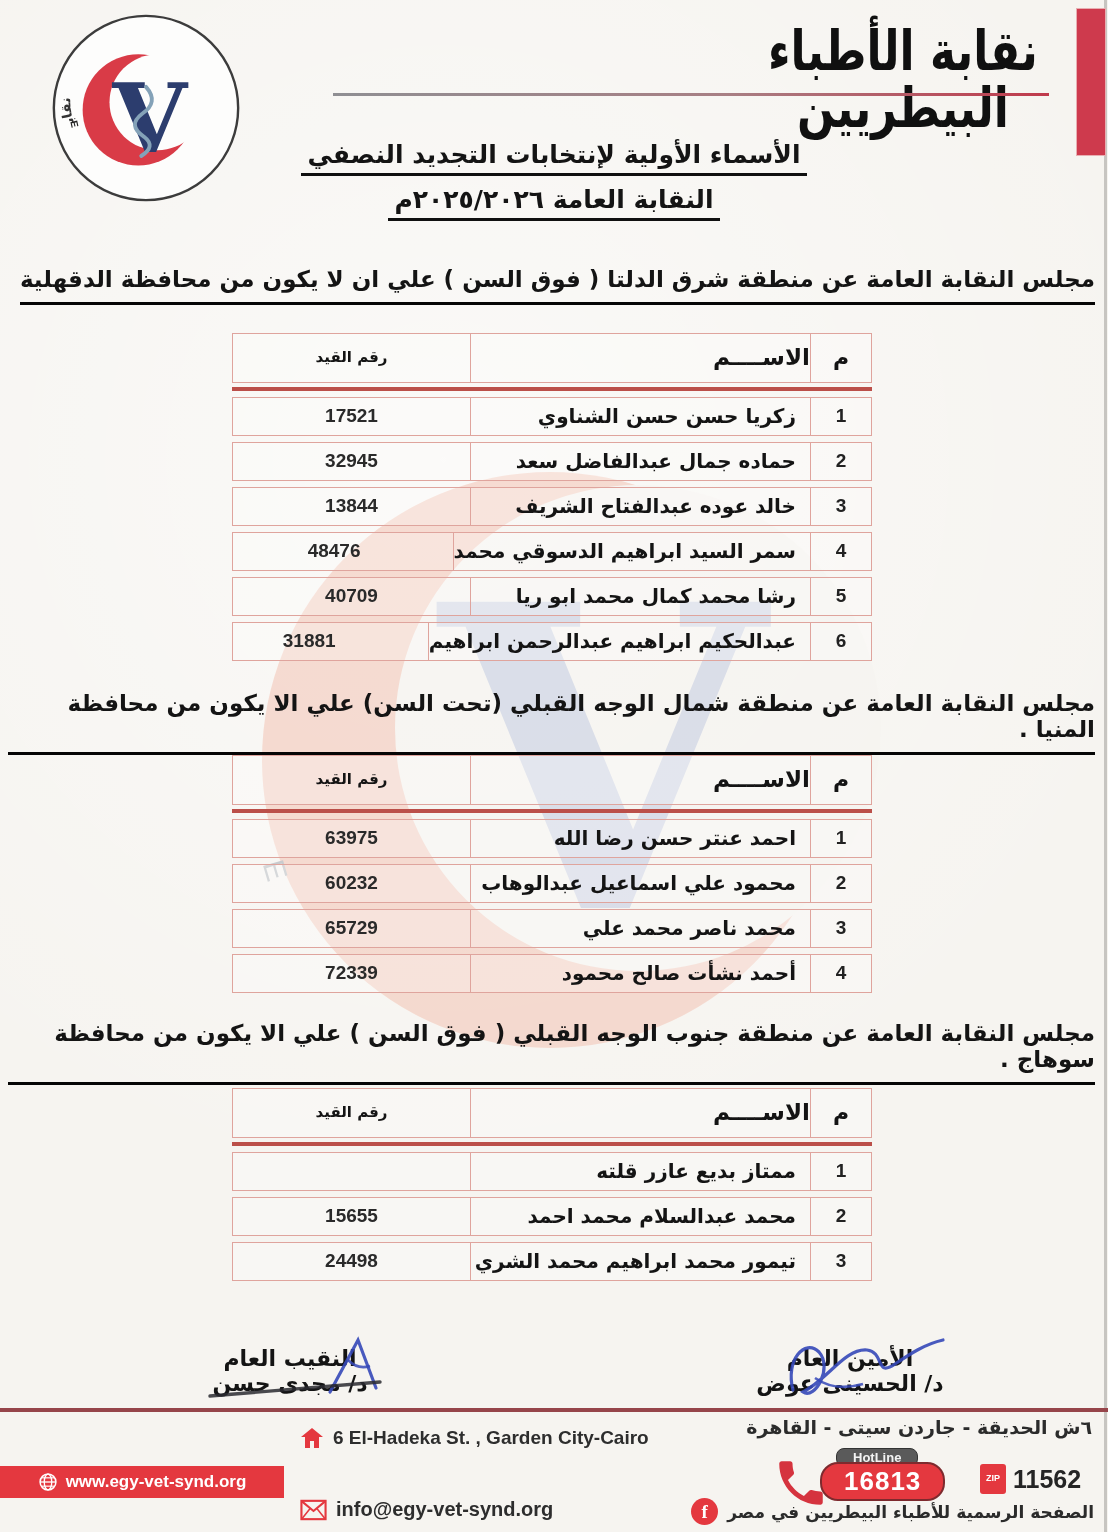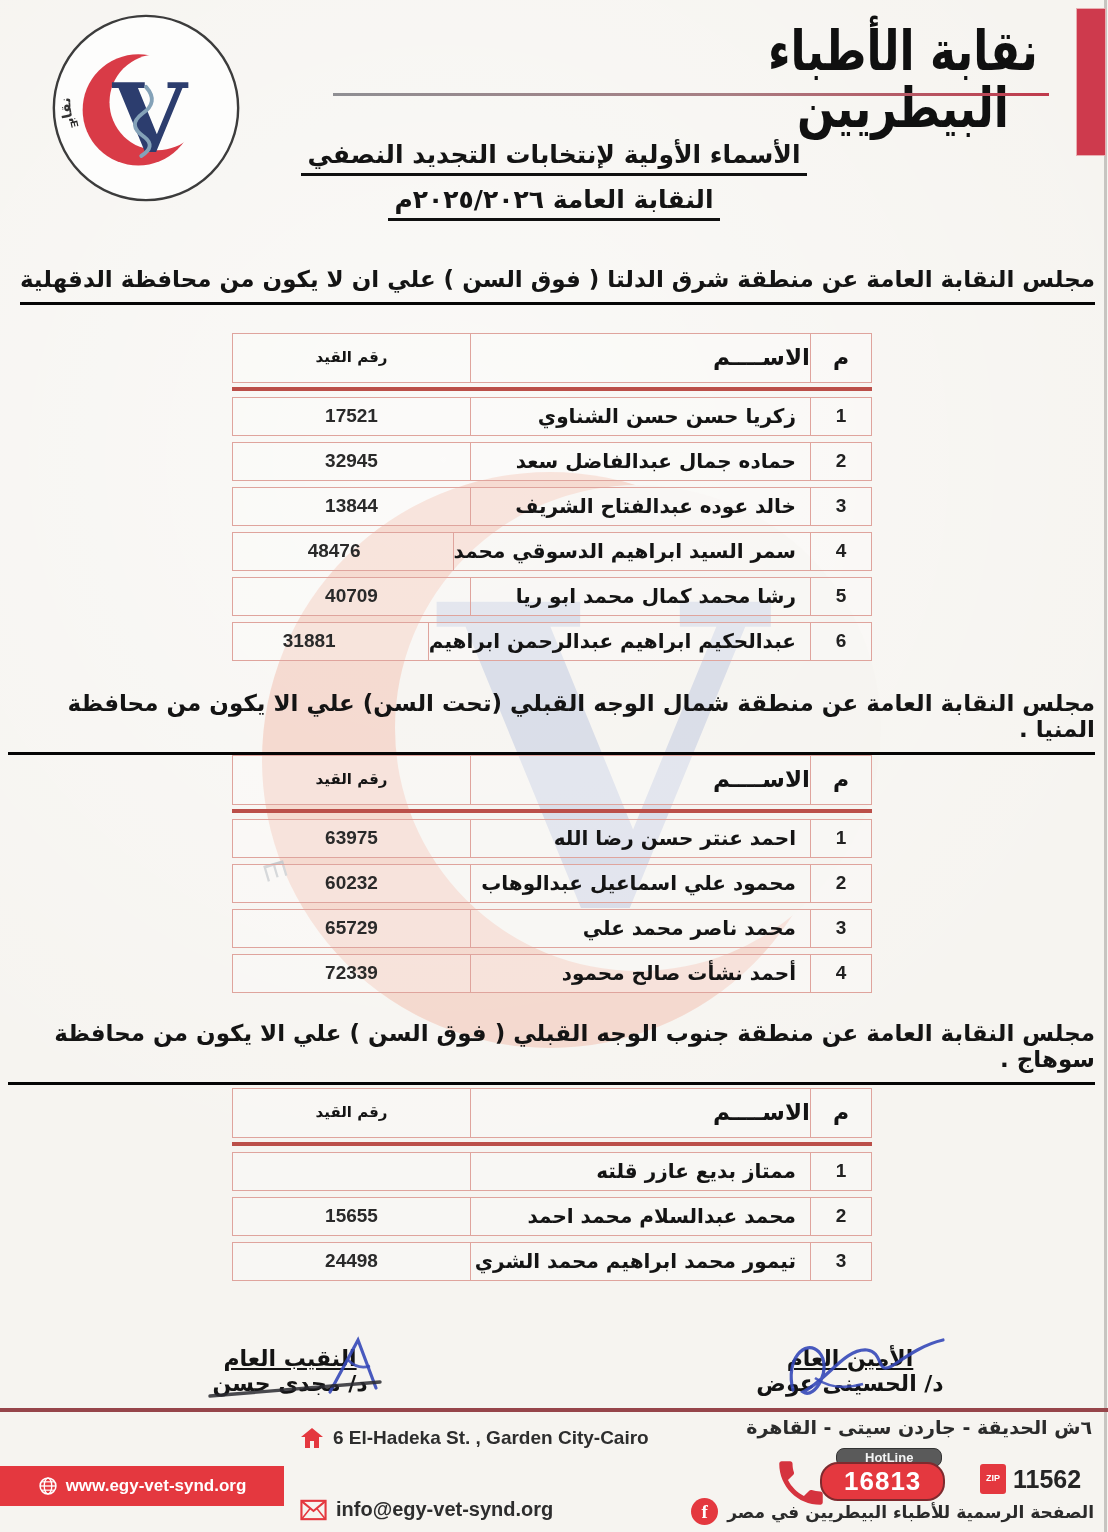--- a/index.html
+++ b/index.html
@@ -41,38 +41,38 @@
   .c-reg{text-align:center; direction:ltr; font-family:"Liberation Sans", sans-serif; font-weight:bold; font-size:19px; color:#2a2a2a;}
   .t-head{height:50px; line-height:47px; font-size:21px;}
   .t-head .c-name{padding-right:0; font-size:23px;}
   .t-head .c-serial{font-family:"DejaVu Sans", sans-serif; font-size:22px; color:var(--ink); font-weight:bold;}
   .t-head .c-reg{font-family:"DejaVu Sans", sans-serif; direction:rtl; font-size:15px; color:var(--ink);}
   .head-rule{height:4px; background:var(--table_rule); margin:4px 0 0 0;}
   .t-body .t-row{height:39px; line-height:36px; margin-top:6px;}
 
   
   .sig{position:absolute; text-align:center; font-weight:bold; font-size:22px;}
-  .sig .s-title{display:block;text-decoration:underline;}
+  .sig .s-title{display:block;}
   .sig .s-name{display:block; }
   .sig-svg{position:absolute; pointer-events:none;}
   .maroon-rule{position:absolute; left:0; right:0; top:1408px; height:4px; background:var(--maroon_rule);}
 
   
-  .web-pill{position:absolute; left:0; top:1466px; width:284px; height:40px; background:var(--footer_red);
+  .web-pill{position:absolute; left:0; top:1466px; width:284px; height:32px; background:var(--footer_red);
     display:flex; align-items:center; justify-content:center; gap:8px; direction:ltr;
     color:#fff; font-family:"Liberation Sans", sans-serif; font-weight:bold; font-size:17px;}
   .f-item{position:absolute; direction:ltr; display:flex; align-items:center; gap:9px;
     font-family:"Liberation Sans", sans-serif; font-weight:bold; color:#2d2d2d;}
   .f-addr{left:300px; top:1426px; font-size:19px;}
   .f-phone{left:298px; top:1536px; font-size:17px;gap:29px;}
   .f-mail{left:300px; top:1498px; font-size:20px;}
   .ar-addr{position:absolute; right:16px; top:1416px; font-size:19px; font-weight:bold; color:#2b2b2b;}
   .hotline{position:absolute; left:772px; top:1448px; width:200px; height:66px; direction:ltr;}
   .hl-label{position:absolute; left:64px; top:0; background:#5a5a5a; color:#f3f3f3; font-family:"Liberation Sans",sans-serif;
-    font-size:13px; font-weight:bold; padding:1px 28px; border-radius:8px; border:1px solid #333;}
+    font-size:13px; font-weight:bold; padding:1px 16px; border-radius:8px; border:1px solid #333;}
   .hl-num{position:absolute; left:48px; top:14px; background:var(--footer_red); color:#fff; font-family:"Liberation Sans",sans-serif;
     font-size:26px; font-weight:bold; padding:2px 22px; border-radius:18px; border:2px solid #7e2a2e; letter-spacing:1px;}
   .hl-phone{position:absolute; left:0; top:6px;}
   .zip{position:absolute; left:980px; top:1464px; direction:ltr; display:flex; align-items:center; gap:7px;}
   .zip-ic{width:26px; height:30px; background:var(--footer_red); border-radius:3px; position:relative;
     color:#fff; font-family:"Liberation Sans",sans-serif; font-size:9px; font-weight:bold; text-align:center; line-height:38px;}
   .zip-num{font-family:"Liberation Sans",sans-serif; font-weight:bold; font-size:25px; color:#252525;}
   .fb-row{position:absolute; right:14px; top:1498px; display:flex; align-items:center; gap:9px; font-size:17px; font-weight:bold; color:#2b2b2b;}
   .fb-ic{width:27px; height:27px; border-radius:50%; background:var(--footer_red); color:#fff; text-align:center;
     line-height:27px; font-family:"Liberation Serif", serif; font-weight:bold; font-size:19px;}

